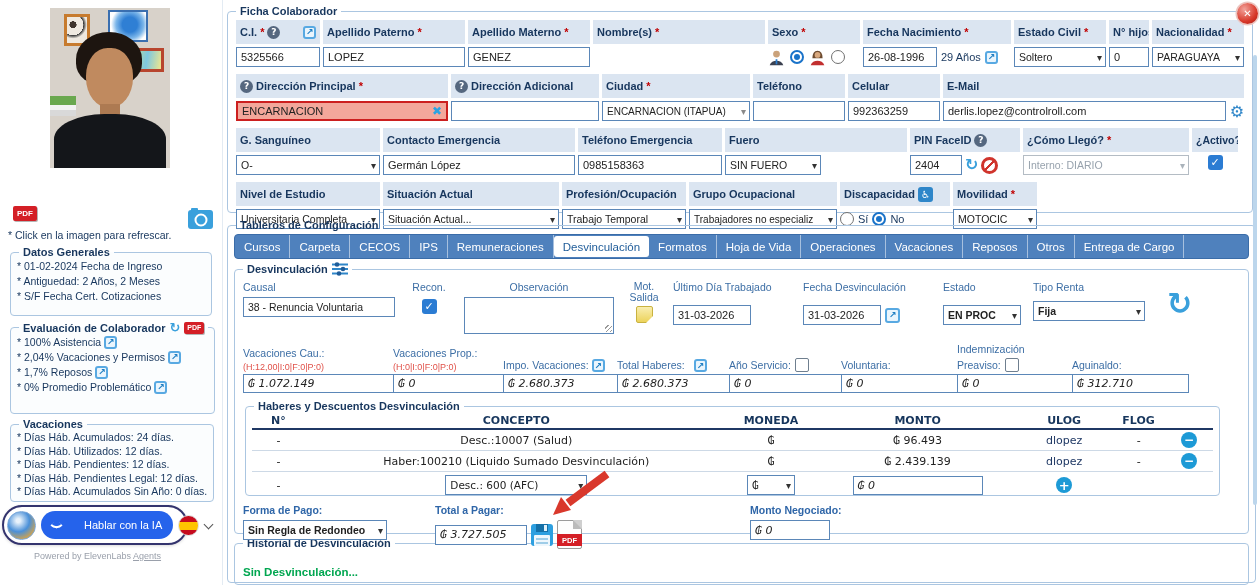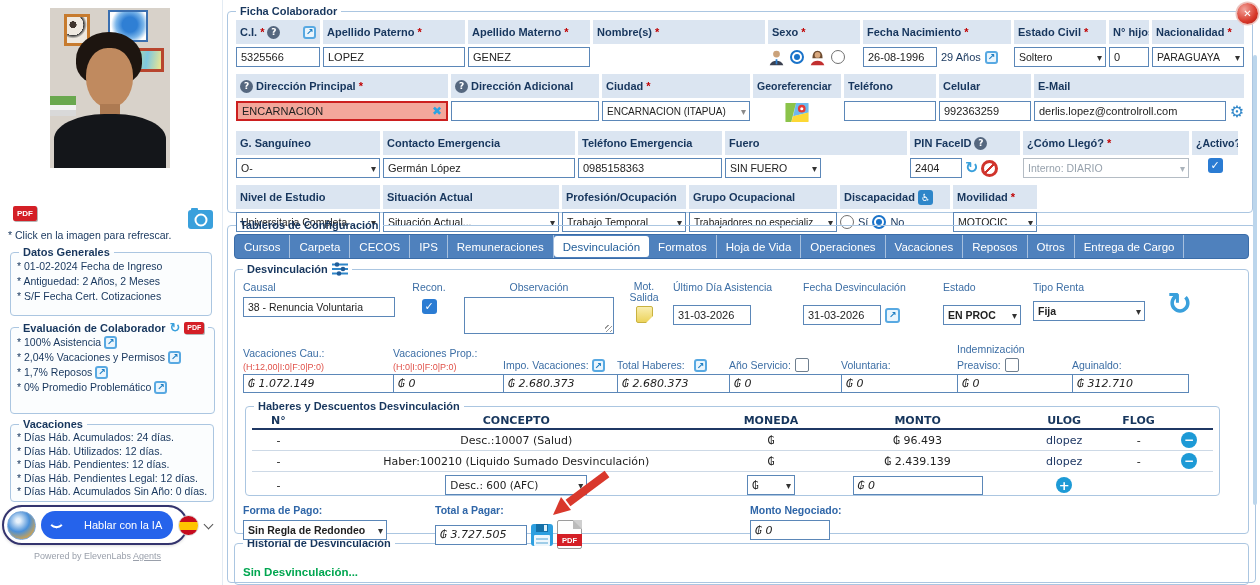--- a/index.html
+++ b/index.html
@@ -304,33 +304,20 @@
     </div>
     <div class="col" style="width:148px">
       <div class="lbl">
           <span>Ciudad</span>
           <span class="req"></span>
         </div>
       <div class="sel gray">
           <span style="font-size:10px">ENCARNACION (ITAPUA)</span>
         </div>
     </div>
-    <div class="col ctr" style="width:88px">
-      <div class="lbl" style="font-size:10.5px">
-          <span>Georeferenciar</span>
-        </div>
-      <svg width="26" height="23" viewBox="0 0 26 24">
-          <rect x="1" y="2" width="24" height="20" rx="2" fill="#e8f0d8"></rect>
-          <path d="M1 2 L12 2 L7 22 L1 22 Z" fill="#8bc34a"></path>
-          <path d="M12 2 L25 2 L25 12 L9 16 Z" fill="#42a5f5" opacity="0.75"></path>
-          <path d="M9 16 L25 12 L25 22 L7 22 Z" fill="#fdd835"></path>
-          <circle cx="18" cy="8" r="4" fill="#e53935"></circle>
-          <circle cx="18" cy="8" r="1.6" fill="#fff"></circle>
-        </svg>
-    </div>
     <div class="col" style="width:92px">
       <div class="lbl">
           <span>Teléfono</span>
         </div>
       <div class="inp"></div>
     </div>
     <div class="col" style="width:92px">
       <div class="lbl">
           <span>Celular</span>
         </div>
@@ -510,21 +497,21 @@
         <div class="ta"></div>
       </div>
       <div class="col ctr" style="width:42px">
         <div style="text-align:center">
           <div class="blbl" style="line-height:11px">Mot.</div>
           <div class="blbl" style="line-height:11px">Salida</div>
         </div>
         <span class="note"></span>
       </div>
       <div class="col" style="width:122px">
-        <div class="blbl">Último Día Asistencia</div>
+        <div class="blbl">Último Día Trabajado</div>
         <div class="inp" style="width:78px;margin-top:8px">31-03-2026</div>
       </div>
       <div class="col" style="width:132px">
         <div class="blbl">Fecha Desvinculación</div>
         <div class="hstack" style="margin-top:8px">
           <div class="inp" style="width:78px">31-03-2026</div>
           <span class="ext-icon"></span>
         </div>
       </div>
       <div class="col" style="width:82px">

